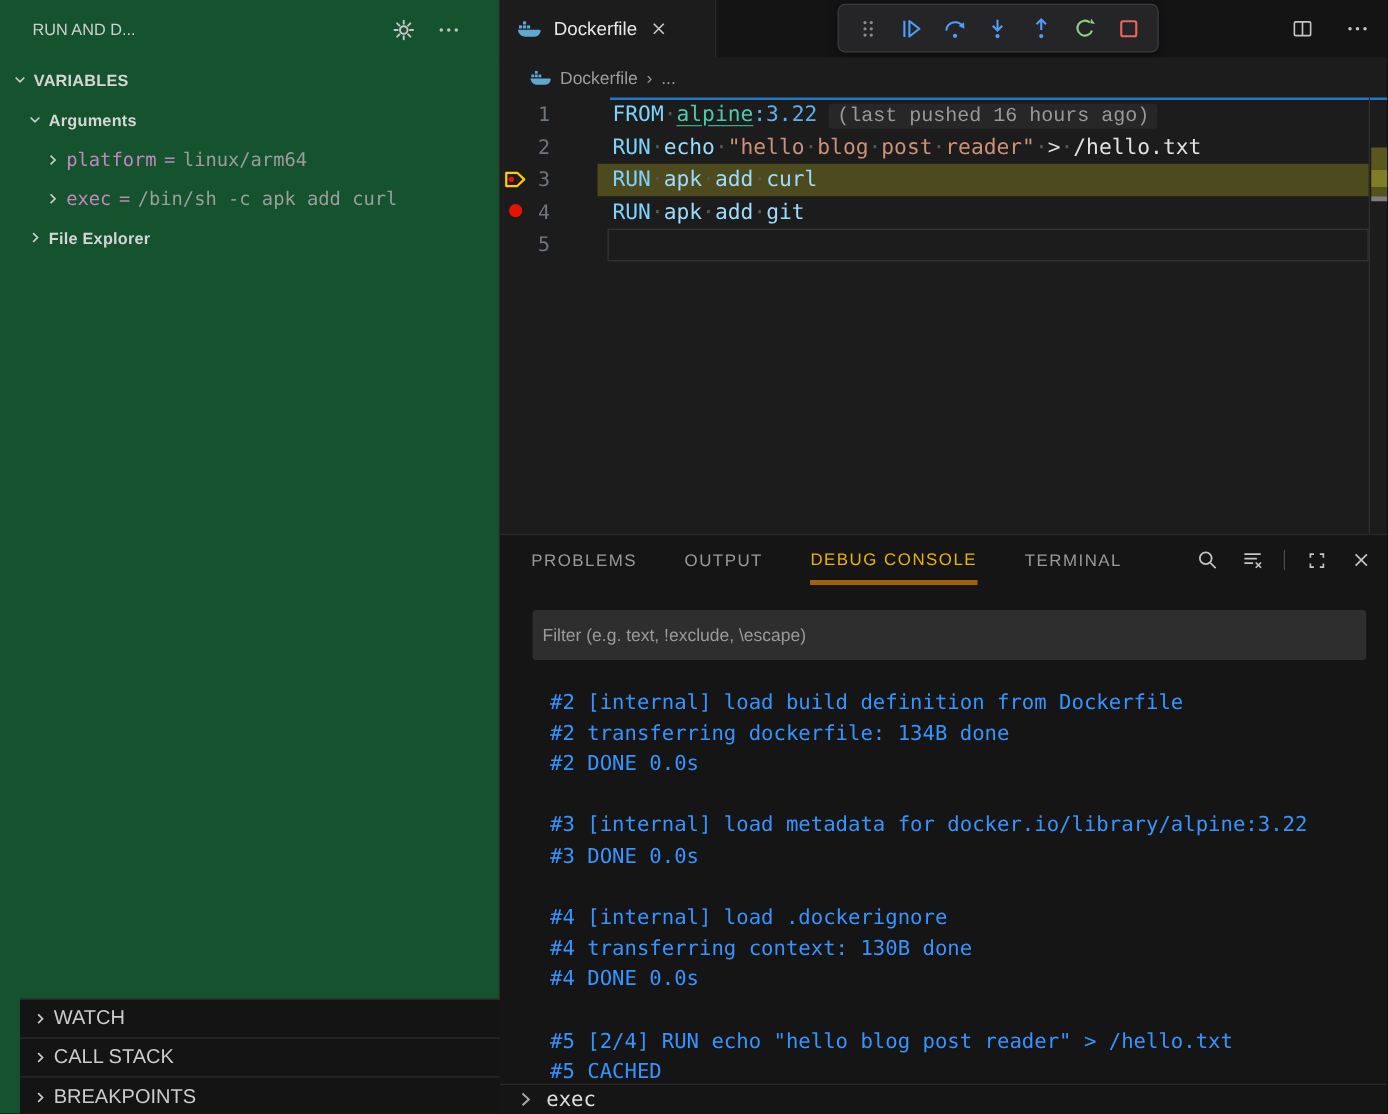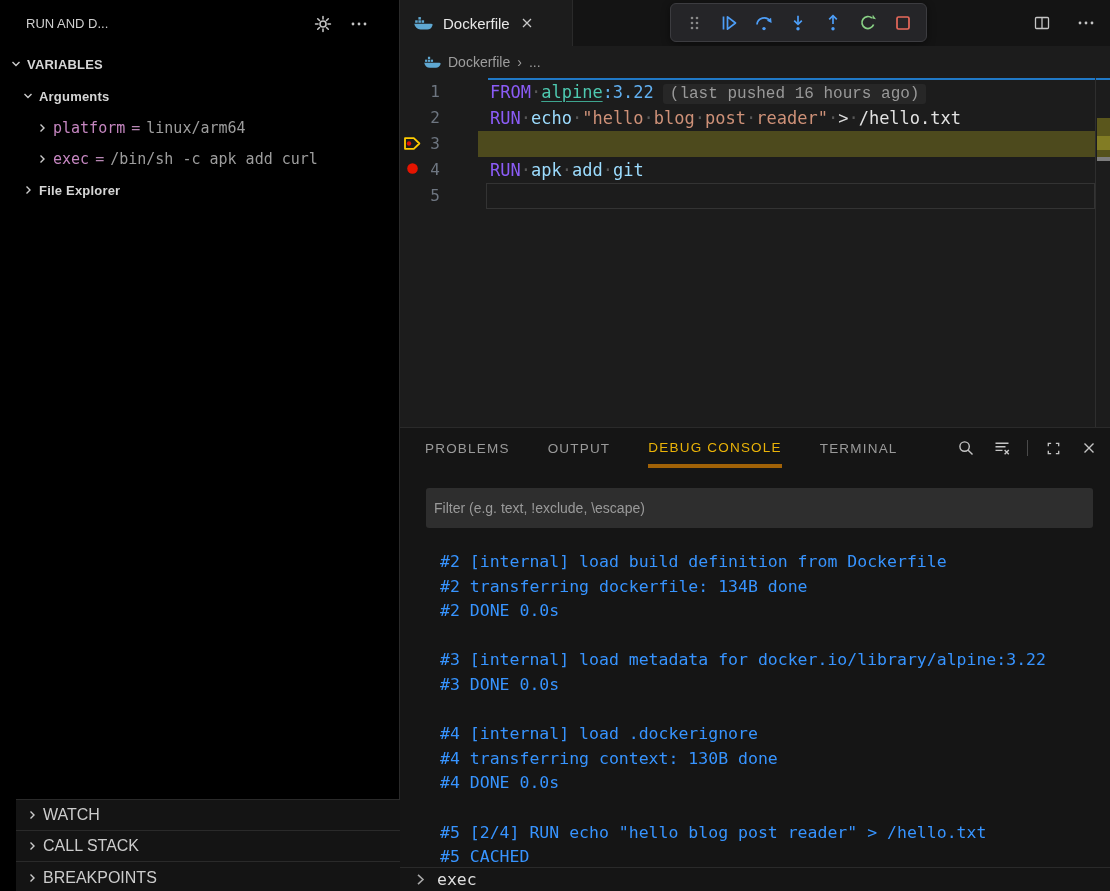--- a/index.html
+++ b/index.html
@@ -6,21 +6,21 @@
   html,body { background:#000; }
   #screen {
     position:relative; width:1110px; height:891px; overflow:hidden;
     background:#1c1c1c; font-family:"Liberation Sans", sans-serif; color:#cccccc;
   }
   .mono { font-family:"DejaVu Sans Mono", monospace; }
   svg { display:block; }
   .icon { display:inline-block; flex:none; }
 
   
-  #sidebar { position:absolute; left:0; top:0; width:400px; height:891px; background:#000000; border-right:1px solid #2a2a2a;padding-left:12px; }
+  #sidebar { position:absolute; left:0; top:0; width:400px; height:891px; background:#14532d; border-right:1px solid #2a2a2a;padding-left:12px; }
   .sb-header { position:absolute; left:0; top:0; width:100%; height:46px; display:flex; align-items:center; }
   .sb-title { margin-left:26px; font-size:13px; color:#cfcfcf; white-space:nowrap; }
   .cfg-dropdown { position:absolute; left:140px; top:8px; width:164px; height:30px; background:#323236; border:1px solid #46464c; border-radius:4px; display:flex; align-items:center; }
   .cfg-play { width:30px; height:100%; display:flex; align-items:center; justify-content:center; border-right:1px solid rgba(255,255,255,.08); }
   .cfg-label { flex:1; font-size:13px; color:#d2d2d2; padding-left:8px; white-space:nowrap; overflow:hidden; }
   .cfg-chev { padding:0 8px 0 2px; }
   .sb-hdr-btn { position:absolute; top:13px; width:22px; height:22px; display:flex; align-items:center; justify-content:center; }
   .tree-row { position:absolute; left:0; width:100%; height:28px; display:flex; align-items:center; }
   .tree-row .lbl { font-size:13px; font-weight:bold; color:#d6d6d6; letter-spacing:.2px; }
   .tree-chev { width:16px; display:flex; justify-content:center; margin-right:3px; }
@@ -45,21 +45,21 @@
 
   
   #editor { position:absolute; left:0; top:78px; width:100%; height:349px; background:#1c1c1c; }
   #blue-top-line { position:absolute; left:88px; right:0; top:0; height:2px; background:#2079c7; }
   .code-row { position:absolute; left:0; width:100%; height:26px; }
   .row-hl { position:absolute; left:78px; right:15px; top:0; height:26px; background:#4d4a1d; }
   .row-cursorline { position:absolute; left:86px; right:15px; top:0; height:26px; border:1px solid #333333; }
   .gutter-ic { position:absolute; left:3px; top:5px; width:20px; height:16px; }
   .lnum { position:absolute; left:6px; top:0; width:34px; text-align:right; font-size:16px; line-height:26px; color:#6e7681; }
   .code-text { position:absolute; left:90px; top:0; font-size:17px; line-height:26px; white-space:pre; }
-  .keyword { color:#8b5cf6; } .ws { color:#585858; }
+  .keyword { color:#7dd3fc; } .ws { color:#585858; }
   .image { color:#4EC9B0; text-decoration:underline; text-decoration-color:#3ea58f; text-underline-offset:3px; }
   .number { color:#61AFEF; } .shell { color:#9CDCFE; } .string { color:#CE9178; }
   .op { color:#dadada; } .plain { color:#e2e2e2; }
   .inline-hint { margin-left:9px; background:#272727; border-radius:3px; padding:1px 7px; color:#999999; font-size:16px;font-family:Liberation Mono, monospace; }
   #overview-ruler { position:absolute; right:0; top:0; bottom:0; width:15px; border-left:1px solid #2e2e2e; }
   .ruler-mark { position:absolute; left:1px; right:0; }
 
   
   #panel { position:absolute; left:0; top:427px; width:100%; height:464px; background:#151515; border-top:1px solid #2a2a2a; }
   #panel-tabs { position:absolute; left:25px; top:0; height:40px; display:flex; gap:38px; align-items:center; }
@@ -320,20 +320,21 @@
 
       <div class="code-row" style="top:53px;">
         <span class="row-hl"></span>
         <span class="gutter-ic icon">
           <svg width="19" height="15" viewBox="0 0 19 15">
               <path d="M2 2.2h8.8l5.6 5.3-5.6 5.3H2z" fill="none" stroke="#FFCC00" stroke-width="1.8" stroke-linejoin="round"></path>
               <circle cx="6" cy="7.5" r="2.2" fill="#E51400"></circle>
             </svg>
         </span>
         <span class="lnum mono">3</span>
+        <span class="code-text mono"><span class="keyword">RUN</span><span class="ws">·</span><span class="shell">apk</span><span class="ws">·</span><span class="shell">add</span><span class="ws">·</span><span class="shell">curl</span></span>
       </div>
 
       <div class="code-row" style="top:79px;">
         <span class="gutter-ic icon" style="left:6px;">
           <svg width="13" height="13" viewBox="0 0 13 13">
               <circle cx="6.5" cy="6.5" r="5.3" fill="#E51400"></circle>
             </svg>
         </span>
         <span class="lnum mono">4</span>
         <span class="code-text mono"><span class="keyword">RUN</span><span class="ws">·</span><span class="shell">apk</span><span class="ws">·</span><span class="shell">add</span><span class="ws">·</span><span class="shell">git</span></span>

